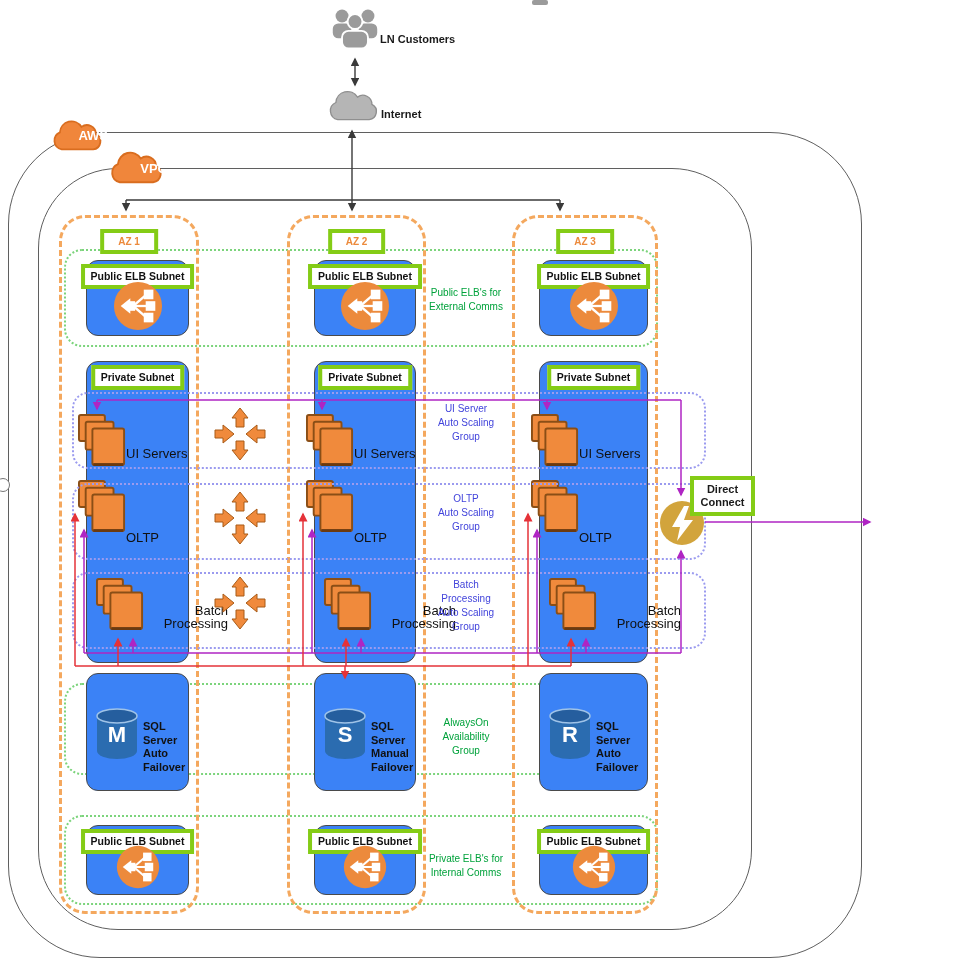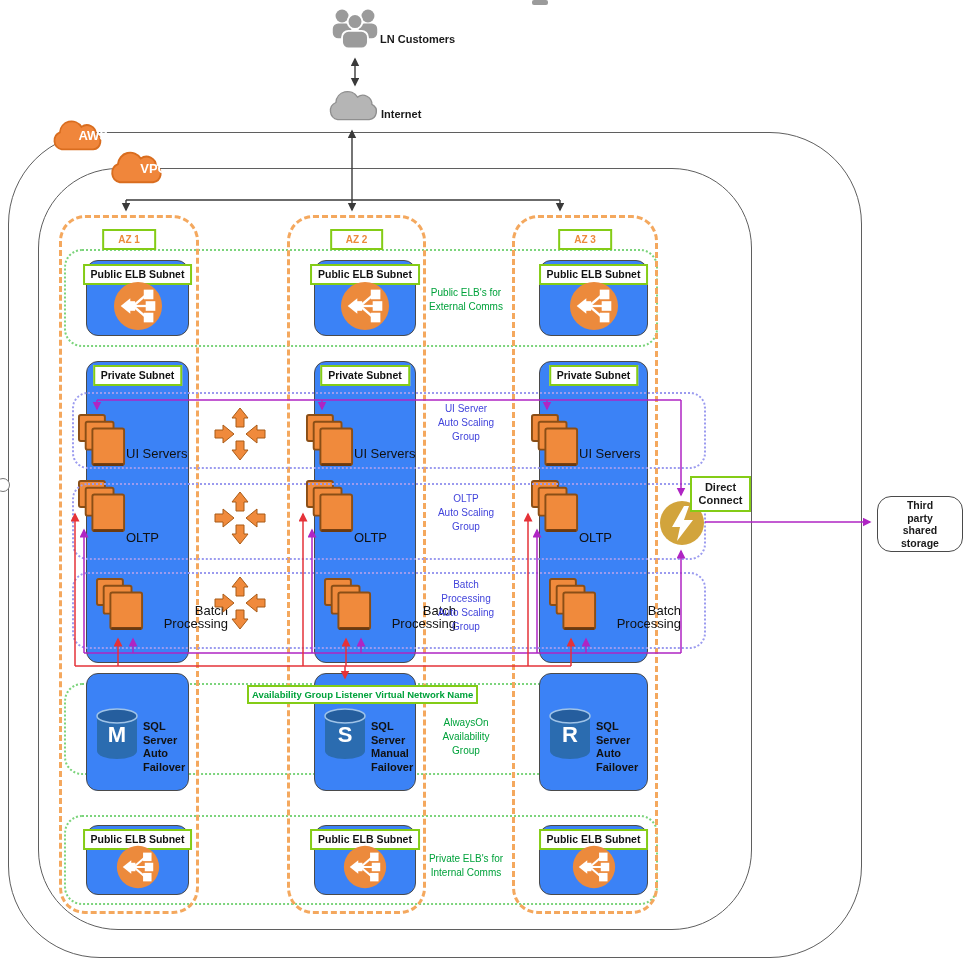--- a/index.html
+++ b/index.html
@@ -13,21 +13,21 @@
   
   .green-region{position:absolute;border:2px dotted var(--green-dot);border-radius:18px;}
   #green-top{left:64px;top:249px;width:590px;height:94px;}
   #green-sql{left:64px;top:683px;width:580px;height:88px;}
   #green-bottom{left:64px;top:815px;width:590px;height:86px;}
   
   .az{position:absolute;top:215px;height:693px;border:3px dashed var(--orange-dash);border-radius:26px;}
   .az-0{left:59px;width:134px;}
   .az-1{left:287px;width:133px;}
   .az-2{left:512px;width:140px;}
-  .chip{position:absolute;background:#fff;border:2px solid #84cc16;font-weight:bold;
+  .chip{position:absolute;background:#fff;border:4px solid #84cc16;font-weight:bold;
         font-size:10.5px;line-height:15px;padding:1px 6px;white-space:nowrap;text-align:center;}
   .az-chip{top:11px;left:50%;transform:translateX(-50%);color:var(--orange);font-size:10px;padding:1px 14px;}
   .subnet-chip{top:3px;left:50%;transform:translateX(-50%);color:#111;}
   .wbox{position:absolute;left:24px;right:7px;background:#3b82f6;border:1.6px solid #4a4a4a;border-radius:12px;}
   .elb-top{top:42px;height:74px;}
   .private-box{top:143px;height:300px;}
   .sql-box{top:455px;height:116px;}
   .elb-bottom{top:607px;height:68px;}
   .icon{display:block;}
   .elb-icon{position:absolute;left:50%;transform:translateX(-50%);}
@@ -401,21 +401,20 @@
   <div class="note blue-note pre" id="note-ui">UI Server
 Auto Scaling
 Group</div>
   <div class="note blue-note pre" id="note-oltp">OLTP
 Auto Scaling
 Group</div>
   <div class="note blue-note pre" id="note-batch">Batch
 Processing
 Auto Scaling
 Group</div>
-  <div class="chip" id="ag-chip">Availability Group Listener Virtual Network Name</div>
   <div class="note green-note pre" id="note-alwayson">AlwaysOn
 Availability
 Group</div>
   <div class="note green-note pre" id="note-internal">Private ELB's for
 Internal Comms</div>
 
   <div class="abs" id="people">
   <svg viewBox="0 0 54 46" fill="#9B9B9B">
     <circle cx="13" cy="9" r="7"></circle>
         <rect x="3" y="17" width="20" height="16" rx="6"></rect>
@@ -450,24 +449,20 @@
     <div class="badge-text">VPC</div>
   </div>
 
   <div class="abs" id="dc-circle">
   <svg viewBox="0 0 44 44">
     <polygon points="24,5 12,26 20,26 17,40 33,19 24,19 29,5" fill="#fff"></polygon>
   </svg>
 </div>
   <div class="chip" id="dc-chip">Direct
 Connect</div>
-  <div class="abs" id="storage-box">Third
-party
-shared
-storage</div>
 
   <svg class="abs" id="wires" viewBox="0 0 964 966">
     <defs>
       <marker id="mB" markerWidth="8" markerHeight="8" refX="5" refY="3" orient="auto-start-reverse">
         <path d="M0,0 L6,3 L0,6 Z" fill="#3a3a3a"></path>
         </marker>
       <marker id="mP" markerWidth="8" markerHeight="8" refX="5" refY="3" orient="auto-start-reverse">
         <path d="M0,0 L6,3 L0,6 Z" fill="#AF25C3"></path>
         </marker>
       <marker id="mR" markerWidth="8" markerHeight="8" refX="5" refY="3" orient="auto-start-reverse">

